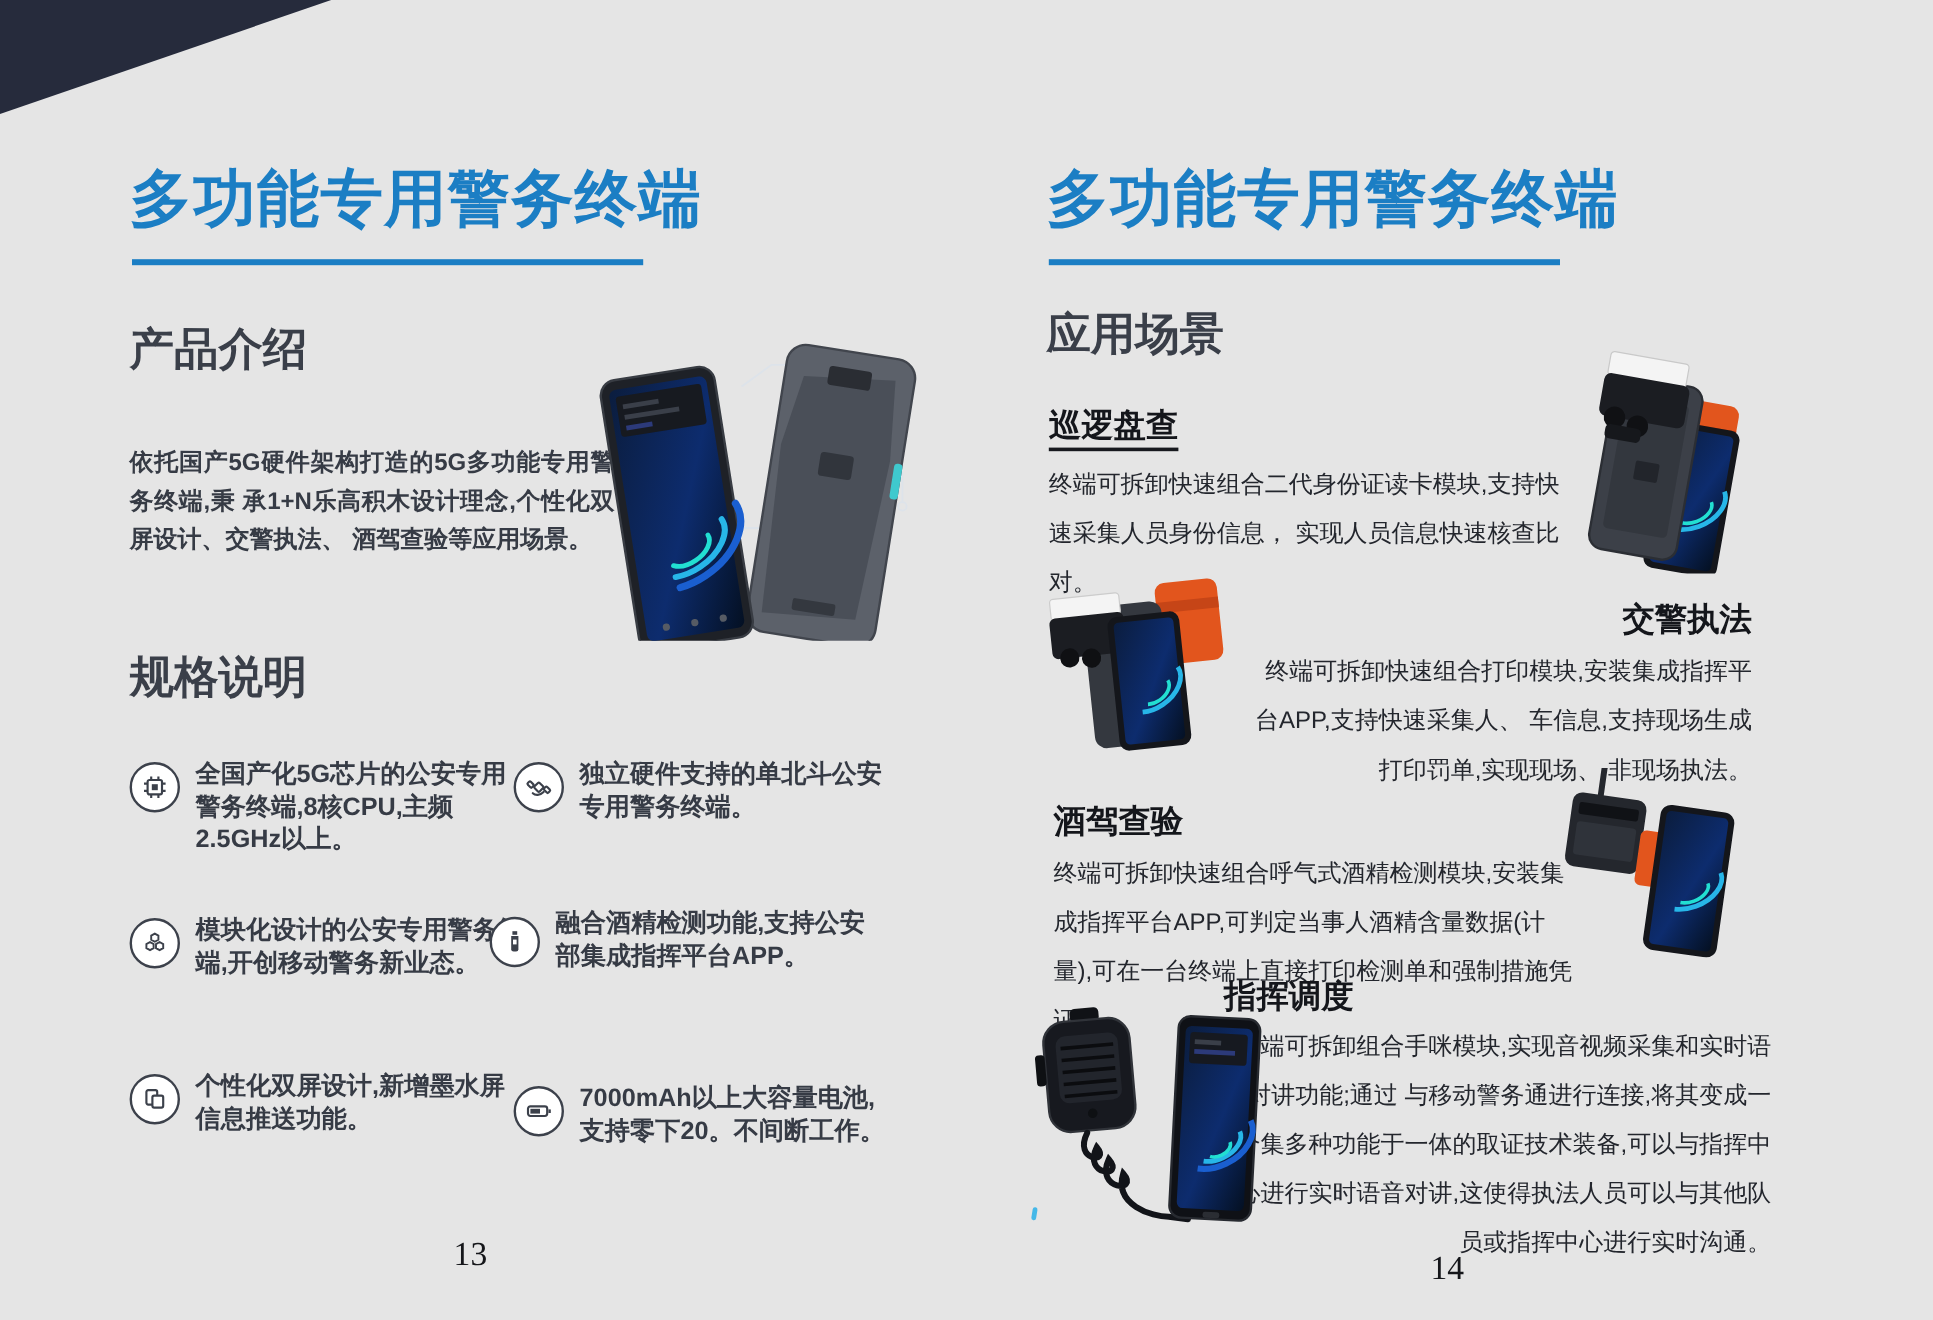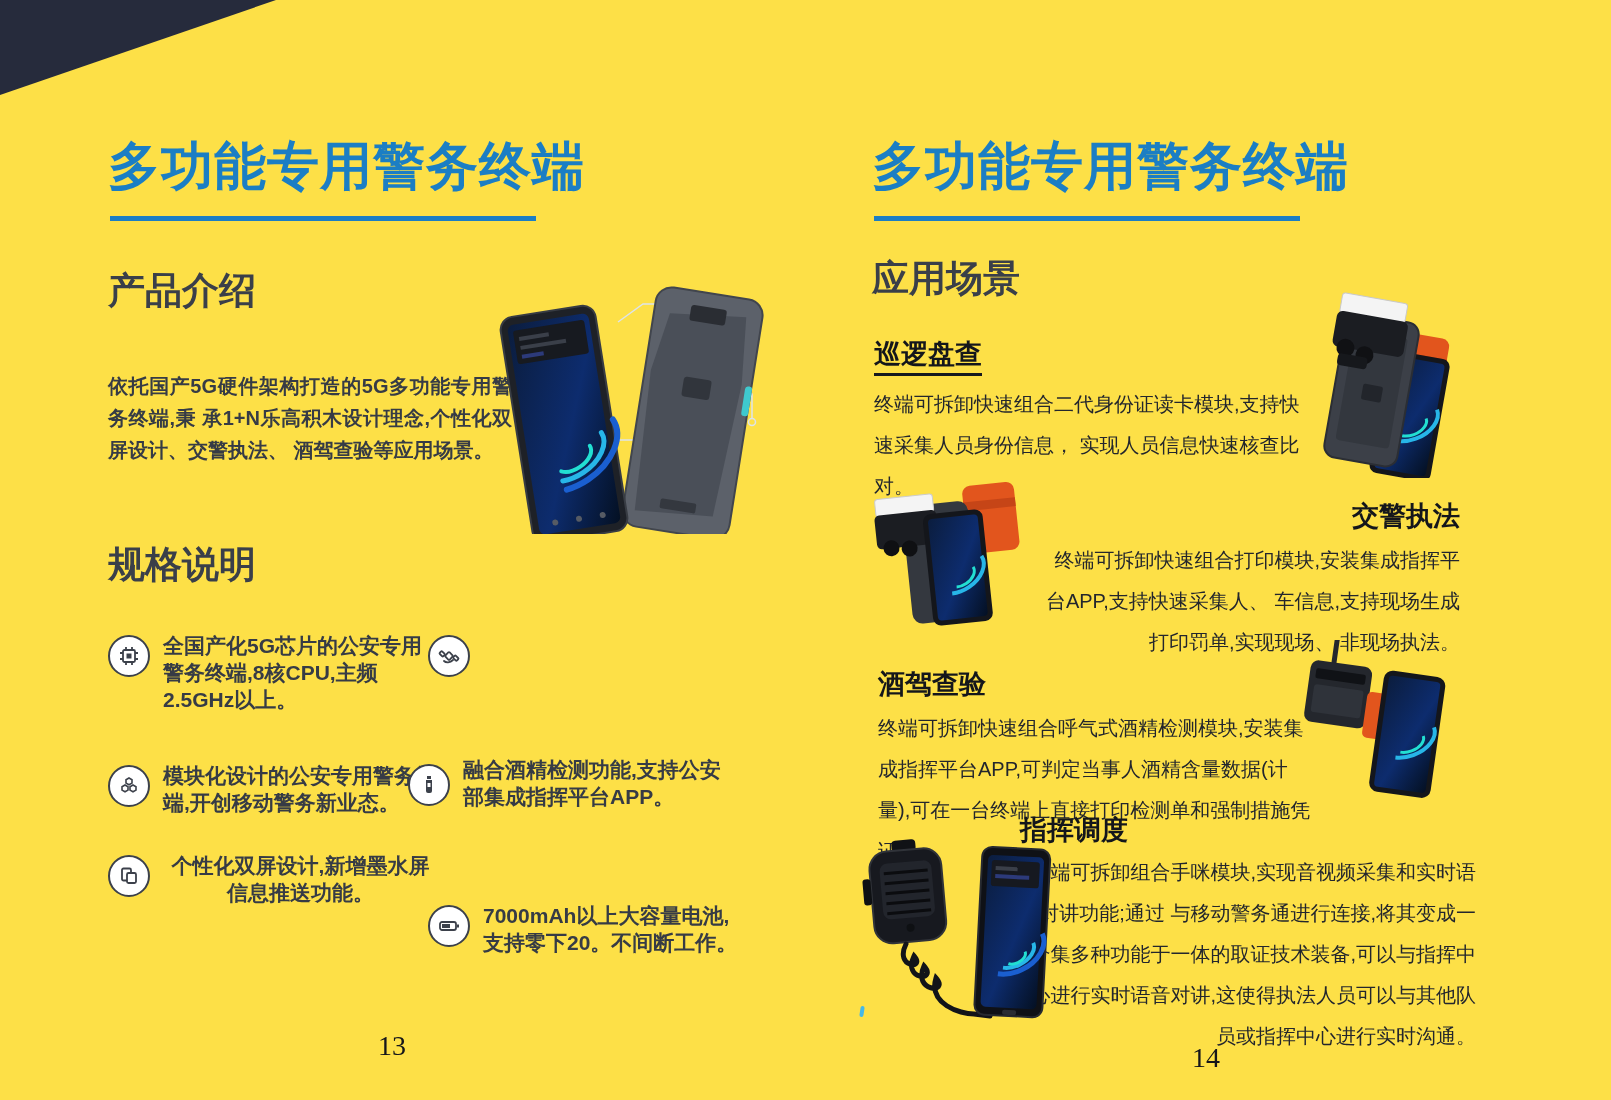--- a/index.html
+++ b/index.html
@@ -4,21 +4,21 @@
 <style>
   :root{
     --blue:#1b7ec4;
     --ink:#3a3f49;
     --body-l:#363b45;
     --body-r:#23262d;
     --near-black:#14161b;
   }
   *{margin:0;padding:0;box-sizing:border-box;}
   body{background:#ffffff;font-family:"Liberation Sans",sans-serif;}
-  .canvas{position:relative;width:1611px;height:1100px;background:#fde047;overflow:hidden;}
+  .canvas{position:relative;width:1611px;height:1100px;background:#e5e5e5;overflow:hidden;}
 
   .corner{position:absolute;left:0;top:0;width:0;height:0;
     border-top:95px solid #262b3c;border-right:276px solid transparent;}
 
   .title{position:absolute;font-size:52px;font-weight:900;color:var(--blue);
     letter-spacing:1px;line-height:1;white-space:nowrap;}
   #title-l{left:108px;top:140px;}
   #title-r{left:872px;top:140px;}
 
   .rule{position:absolute;height:5px;background:var(--blue);width:426px;top:216px;}
@@ -31,21 +31,21 @@
   #scen-h{left:872px;top:260px;}
 
   #intro-p{position:absolute;left:108px;top:370px;width:404px;
     font-size:20px;line-height:32px;font-weight:600;color:var(--body-l);text-align:justify;}
 
   .spec{position:absolute;display:flex;gap:13px;}
   #spec0{left:108px;top:632px;width:330px;}
   #spec1{left:428px;top:632px;width:318px;}
   #spec2{left:108px;top:762px;width:330px;}
   #spec3{left:408px;top:756px;width:318px;align-items:center;}
-  #spec4{left:108px;top:852px;width:330px;text-align:center;}
+  #spec4{left:108px;top:892px;width:330px;}
   #spec5{left:428px;top:902px;width:318px;}
   .spec .ic{flex:0 0 42px;width:42px;height:42px;border:2px solid #3c414b;border-radius:50%;
     display:flex;align-items:center;justify-content:center;margin-top:3px;background:#fff;}
   .spec .tx{font-size:21px;line-height:27px;font-weight:600;color:var(--body-l);}
 
   .h3{position:absolute;font-size:27px;font-weight:800;color:var(--near-black);line-height:1.1;}
   .scen-p{position:absolute;font-size:20px;line-height:41px;font-weight:500;color:var(--body-r);}
 
   #scen0-name{left:874px;top:340px;border-bottom:3px solid #17191e;padding-bottom:3px;}
   #scen0-p{left:874px;top:384px;width:438px;}
@@ -151,20 +151,21 @@
 
   <div class="spec" id="spec1">
     <span class="ic">
       <svg width="24" height="24" viewBox="0 0 24 24" fill="none" stroke="#3c414b" stroke-width="1.8">
         <rect x="9" y="9" width="6" height="6" rx="1" transform="rotate(45 12 12)"></rect>
         <rect x="2.5" y="8" width="5" height="3.5" rx="1" transform="rotate(45 5 10)"></rect>
         <rect x="16.5" y="12.5" width="5" height="3.5" rx="1" transform="rotate(45 19 14)"></rect>
         <path d="M7 17c2 2 6 2 9-1" stroke-linecap="round"></path>
       </svg>
     </span>
+    <span class="tx">独立硬件支持的单北斗公安专用警务终端。</span>
   </div>
 
   <div class="spec" id="spec2">
     <span class="ic">
       <svg width="24" height="24" viewBox="0 0 24 24" fill="none" stroke="#3c414b" stroke-width="1.6">
         <path d="M12 4l3 1.7v3.4L12 10.8 9 9.1V5.7Z"></path>
         <path d="M8 11l3 1.7v3.4L8 17.8 5 16.1v-3.4Z"></path>
         <path d="M16 11l3 1.7v3.4L16 17.8l-3-1.7v-3.4Z"></path>
       </svg>
     </span>

